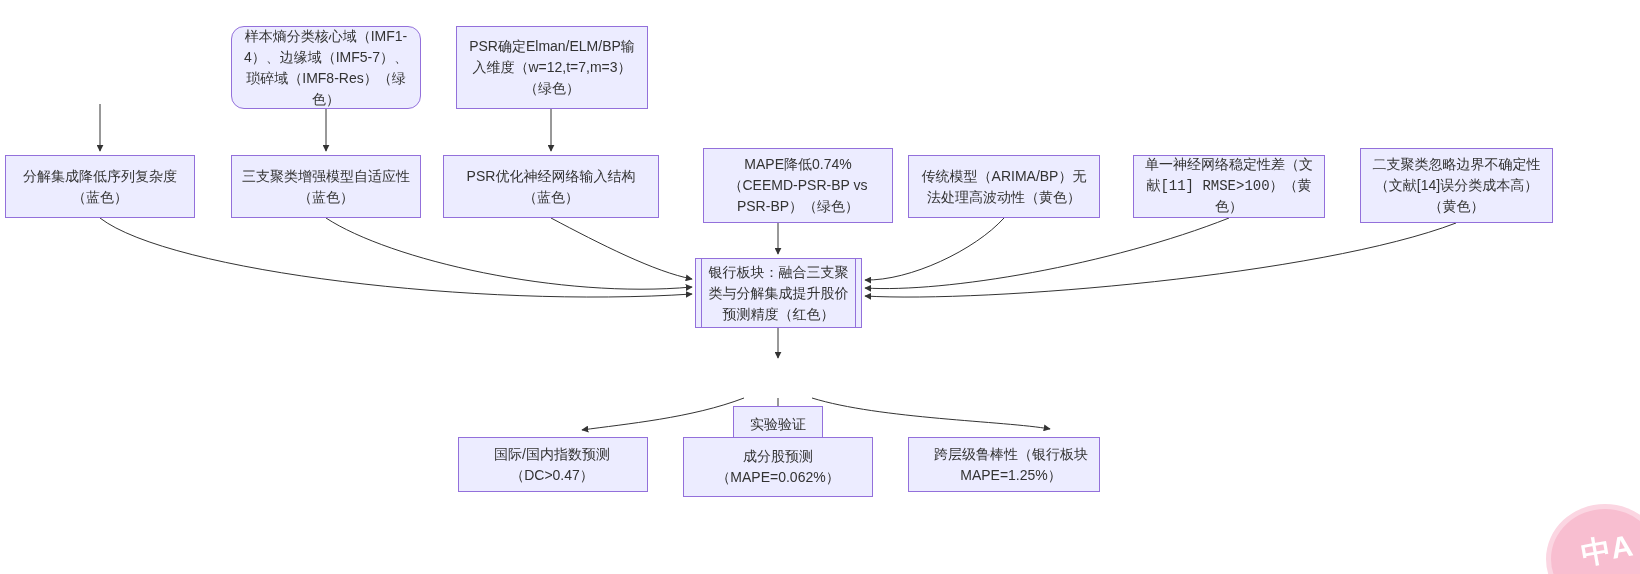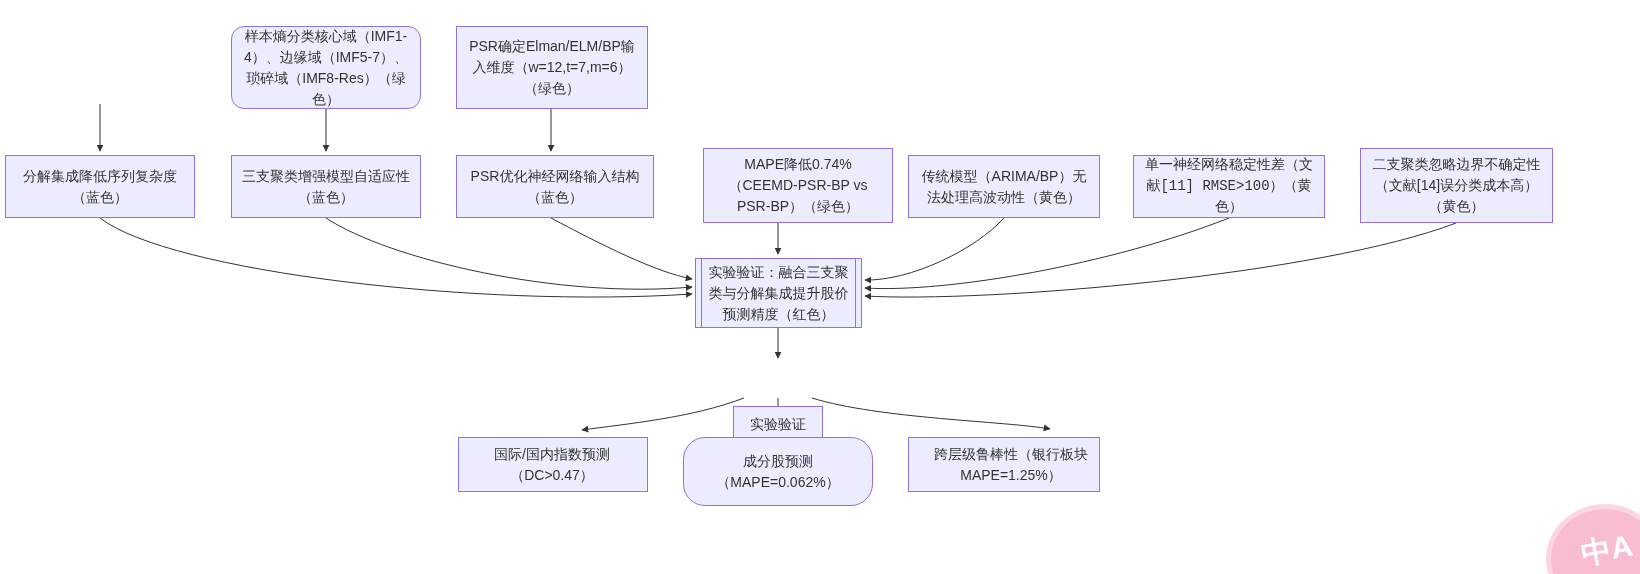--- a/index.html
+++ b/index.html
@@ -13,36 +13,36 @@
     text-align:center;font-size:14px;line-height:21px;padding:4px 10px;
   }
   .node span{display:block;}
   
   #n-g1{left:5px;   top:31px;  width:190px; height:73px;}
   #n-g2{left:231px; top:26px;  width:190px; height:83px;border-radius:13px;}
   #n-g3{left:456px; top:26px;  width:192px; height:83px;}
   
   #n-b1{left:5px;   top:155px; width:190px; height:63px;}
   #n-b2{left:231px; top:155px; width:190px; height:63px;justify-content:center;}
-  #n-b3{left:456px; top:155px; width:198px; height:63px;}
+  #n-b3{left:443px; top:155px; width:216px; height:63px;}
   #n-m1{left:683px; top:148px; width:190px; height:75px;margin-left:20px;}
   #n-y1{left:908px; top:155px; width:192px; height:63px;}
   #n-y2{left:1133px;top:155px; width:192px; height:63px;font-family:Liberation Mono, monospace;}
   #n-y3{left:1360px;top:148px; width:193px; height:75px;}
   
   #n-core{left:695px;top:258px;width:167px;height:70px;padding:0;}
   #n-core .inner{
     box-sizing:border-box;height:100%;width:100%;margin:0 5px;
     border-left:1px solid #9370db;border-right:1px solid #9370db;
     display:flex;align-items:center;justify-content:center;padding:2px 4px;
   }
   #n-exp{left:733px;top:362px;width:90px;height:36px;margin-top:44px;}
   
   #n-e1{left:458px; top:437px; width:190px; height:55px;padding-left:8px;}
-  #n-e2{left:683px; top:437px; width:190px; height:69px;border-radius:22px;}
+  #n-e2{left:683px; top:437px; width:190px; height:60px;}
   #n-e3{left:908px; top:437px; width:192px; height:55px;padding-left:24px;}
   
   #badge{
     position:absolute;right:-24px;bottom:-40px;width:108px;height:100px;
     border-radius:50%;background:#f8bed0;border:5px solid #fbd6e2;
     z-index:5;cursor:pointer;
   }
   #badge .glyph{
     position:absolute;left:30px;top:26px;color:#ffffff;font-weight:bold;
     font-size:30px;line-height:30px;transform:rotate(-10deg);
@@ -74,21 +74,21 @@
       <path d="M744 398 C692 418 625 424 582 430" marker-end="url(#arr)"></path>
       <path d="M778 398 L778 433" marker-end="url(#arr)"></path>
       <path d="M812 398 C880 419 1005 421 1050 429" marker-end="url(#arr)"></path>
     </g>
   </svg>
 
   <div class="node" id="n-g2">
     <span>样本熵分类核心域（IMF1-4）、边缘域（IMF5-7）、琐碎域（IMF8-Res）（绿色）</span>
   </div>
   <div class="node" id="n-g3">
-    <span>PSR确定Elman/ELM/BP输入维度（w=12,t=7,m=6）（绿色）</span>
+    <span>PSR确定Elman/ELM/BP输入维度（w=12,t=7,m=3）（绿色）</span>
   </div>
 
   <div class="node" id="n-b1">
     <span>分解集成降低序列复杂度（蓝色）</span>
   </div>
   <div class="node" id="n-b2">
     <span>三支聚类增强模型自适应性（蓝色）</span>
   </div>
   <div class="node" id="n-b3">
     <span>PSR优化神经网络输入结构（蓝色）</span>
@@ -101,21 +101,21 @@
   </div>
   <div class="node" id="n-y2">
     <span>单一神经网络稳定性差（文献[11] RMSE&gt;100）（黄色）</span>
   </div>
   <div class="node" id="n-y3">
     <span>二支聚类忽略边界不确定性（文献[14]误分类成本高）（黄色）</span>
   </div>
 
   <div class="node" id="n-core">
     <div class="inner">
-      <span>实验验证：融合三支聚类与分解集成提升股价预测精度（红色）</span>
+      <span>银行板块：融合三支聚类与分解集成提升股价预测精度（红色）</span>
     </div>
   </div>
 
   <div class="node" id="n-exp">
     <span>实验验证</span>
   </div>
 
   <div class="node" id="n-e1">
     <span>国际/国内指数预测（DC&gt;0.47）</span>
   </div>

